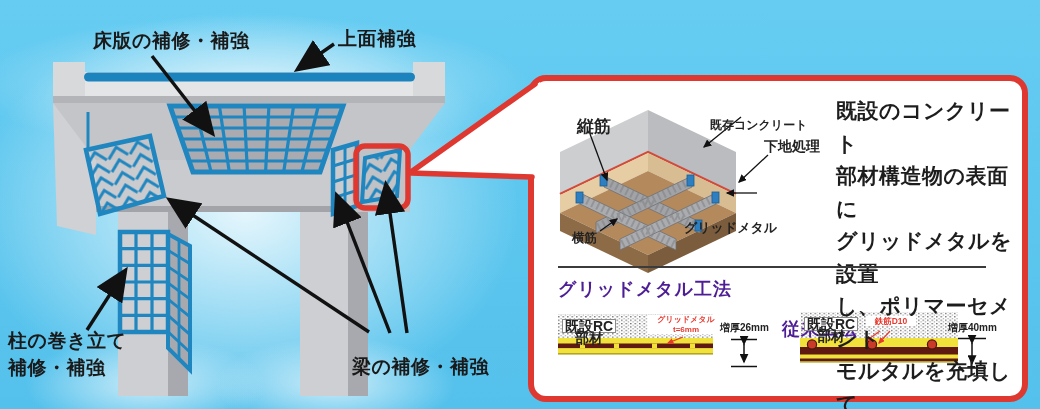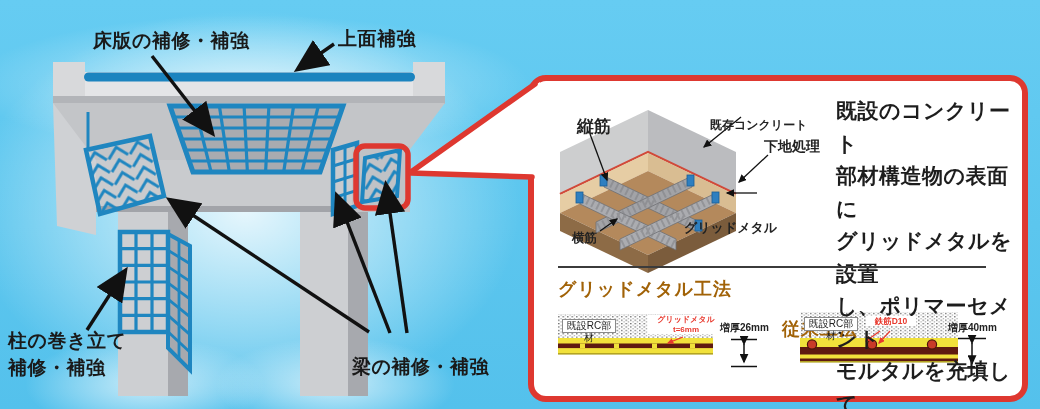--- a/index.html
+++ b/index.html
@@ -8,23 +8,23 @@
     font-family:"Liberation Sans","DejaVu Sans",sans-serif;}
   .abs{position:absolute;}
   .lbl{position:absolute;color:#1a1a1a;font-weight:700;font-size:19px;
     letter-spacing:.5px;line-height:1.4;white-space:pre-line;}
   .panel{position:absolute;left:528px;top:75px;width:488px;height:315px;
     background:#fff;border:6px solid #de3830;border-radius:18px;}
   .panel .sm{position:absolute;color:#222;font-weight:600;white-space:pre-line;}
   .desc{position:absolute;left:302px;top:14px;width:176px;color:#1d1d1d;
     font-size:21px;font-weight:600;line-height:1.55;white-space:pre-line;letter-spacing:.5px;}
   .divider{position:absolute;left:24px;top:185px;width:428px;height:2px;background:#3b3b3b;}
-  .sec-title{position:absolute;color:#a16207;font-weight:700;font-size:18px;letter-spacing:1px;}
+  .sec-title{position:absolute;color:#4c1d95;font-weight:700;font-size:18px;letter-spacing:1px;}
   .member-box{position:absolute;background:#fff;border:1px solid #8a8a8a;color:#222;
-    font-size:10px;font-weight:400;text-align:center;line-height:12px;width:52px;height:12px;}
+    font-size:14px;font-weight:700;text-align:center;line-height:12px;width:52px;height:12px;}
   .red-lbl{position:absolute;background:#fff;color:#e8392e;font-weight:700;
     text-align:center;white-space:pre-line;}
   .thick{position:absolute;color:#222;font-size:10px;font-weight:700;}
   svg{display:block;}
 </style>
 </head>
 <body>
 
 <div class="canvas">
 

